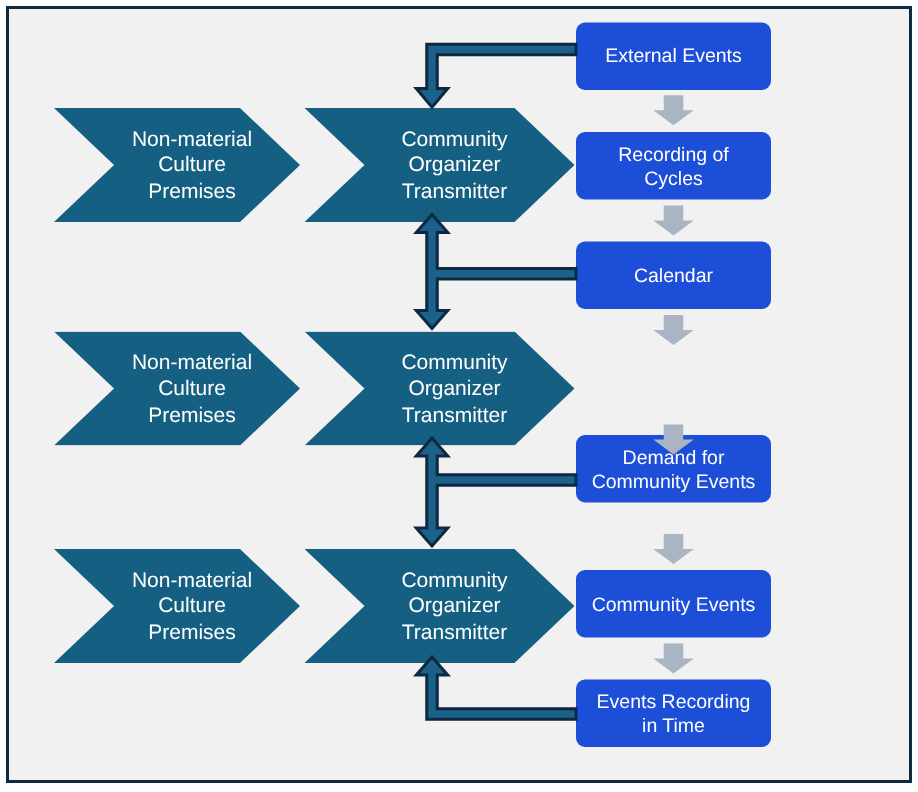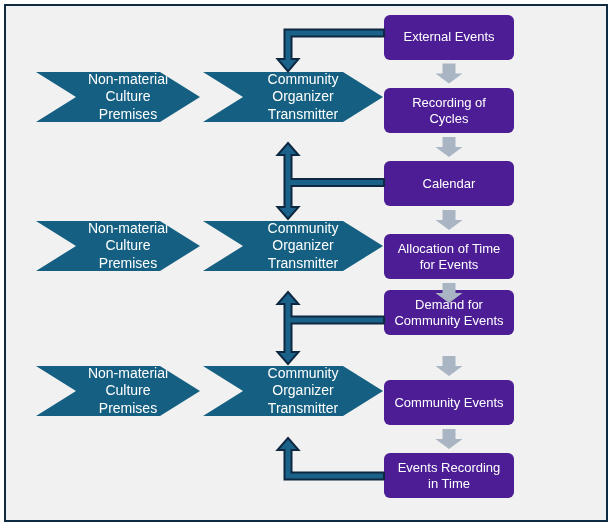--- a/index.html
+++ b/index.html
@@ -9,30 +9,30 @@
   }
   .frame{
     position:absolute;left:4px;top:4px;width:604px;height:518px;
     box-sizing:border-box;border:2px solid #0F2B41;background:#F1F1F1;
   }
   .shape-text{
     color:#ffffff;text-align:center;
     display:flex;flex-direction:column;justify-content:center;align-items:center;
   }
   .chevron{
-    position:absolute;height:50px;background:#156082;
+    position:absolute;height:76px;background:#156082;
     clip-path:polygon(0 0, calc(100% - 40px) 0, 100% 50%, calc(100% - 40px) 100%, 0 100%, 40px 50%);
     font-size:14px;line-height:17.5px;
     box-sizing:border-box;padding-left:40px;padding-right:20px;
   }
   .chevron.premise{left:36px;width:164px;}
   .chevron.transmitter{left:203px;width:180px;text-align:right;}
   .row1{top:72px;} .row2{top:221px;} .row3{top:366px;}
   .pbox{
-    position:absolute;left:384px;width:130px;height:45px;background:#4c1d95;
+    position:absolute;left:384px;width:130px;height:45px;background:#1d4ed8;
     border-radius:6px;font-size:13px;line-height:16px;
     box-sizing:border-box;padding:0 4px;
   }
   .pbox span{display:block;}
   .chevron span{display:block;}
   .svg-layer{position:absolute;left:0;top:0;width:612px;height:528px;pointer-events:none;}
   .connector{fill:#1A628A;stroke:#0E2841;stroke-width:2;stroke-linejoin:miter;}
   .flow-arrow{fill:#A9B5C2;stroke:none;}
 </style>
 </head>
@@ -79,24 +79,20 @@
     <span></span>
   </div>
   <div class="pbox shape-text" style="top:161px">
     <span>Calendar</span>
     <span></span>
   </div>
   <div class="pbox shape-text" style="top:88px">
     <span>Recording of</span>
     <span>Cycles</span>
   </div>
-  <div class="pbox shape-text" style="top:234px">
-    <span>Allocation of Time</span>
-    <span>for Events</span>
-  </div>
   <div class="pbox shape-text" style="top:290px">
     <span>Demand for</span>
     <span>Community Events</span>
   </div>
   <div class="pbox shape-text" style="top:380px">
     <span>Community Events</span>
   </div>
   <div class="pbox shape-text" style="top:453px">
     <span>Events Recording</span>
     <span>in Time</span>

